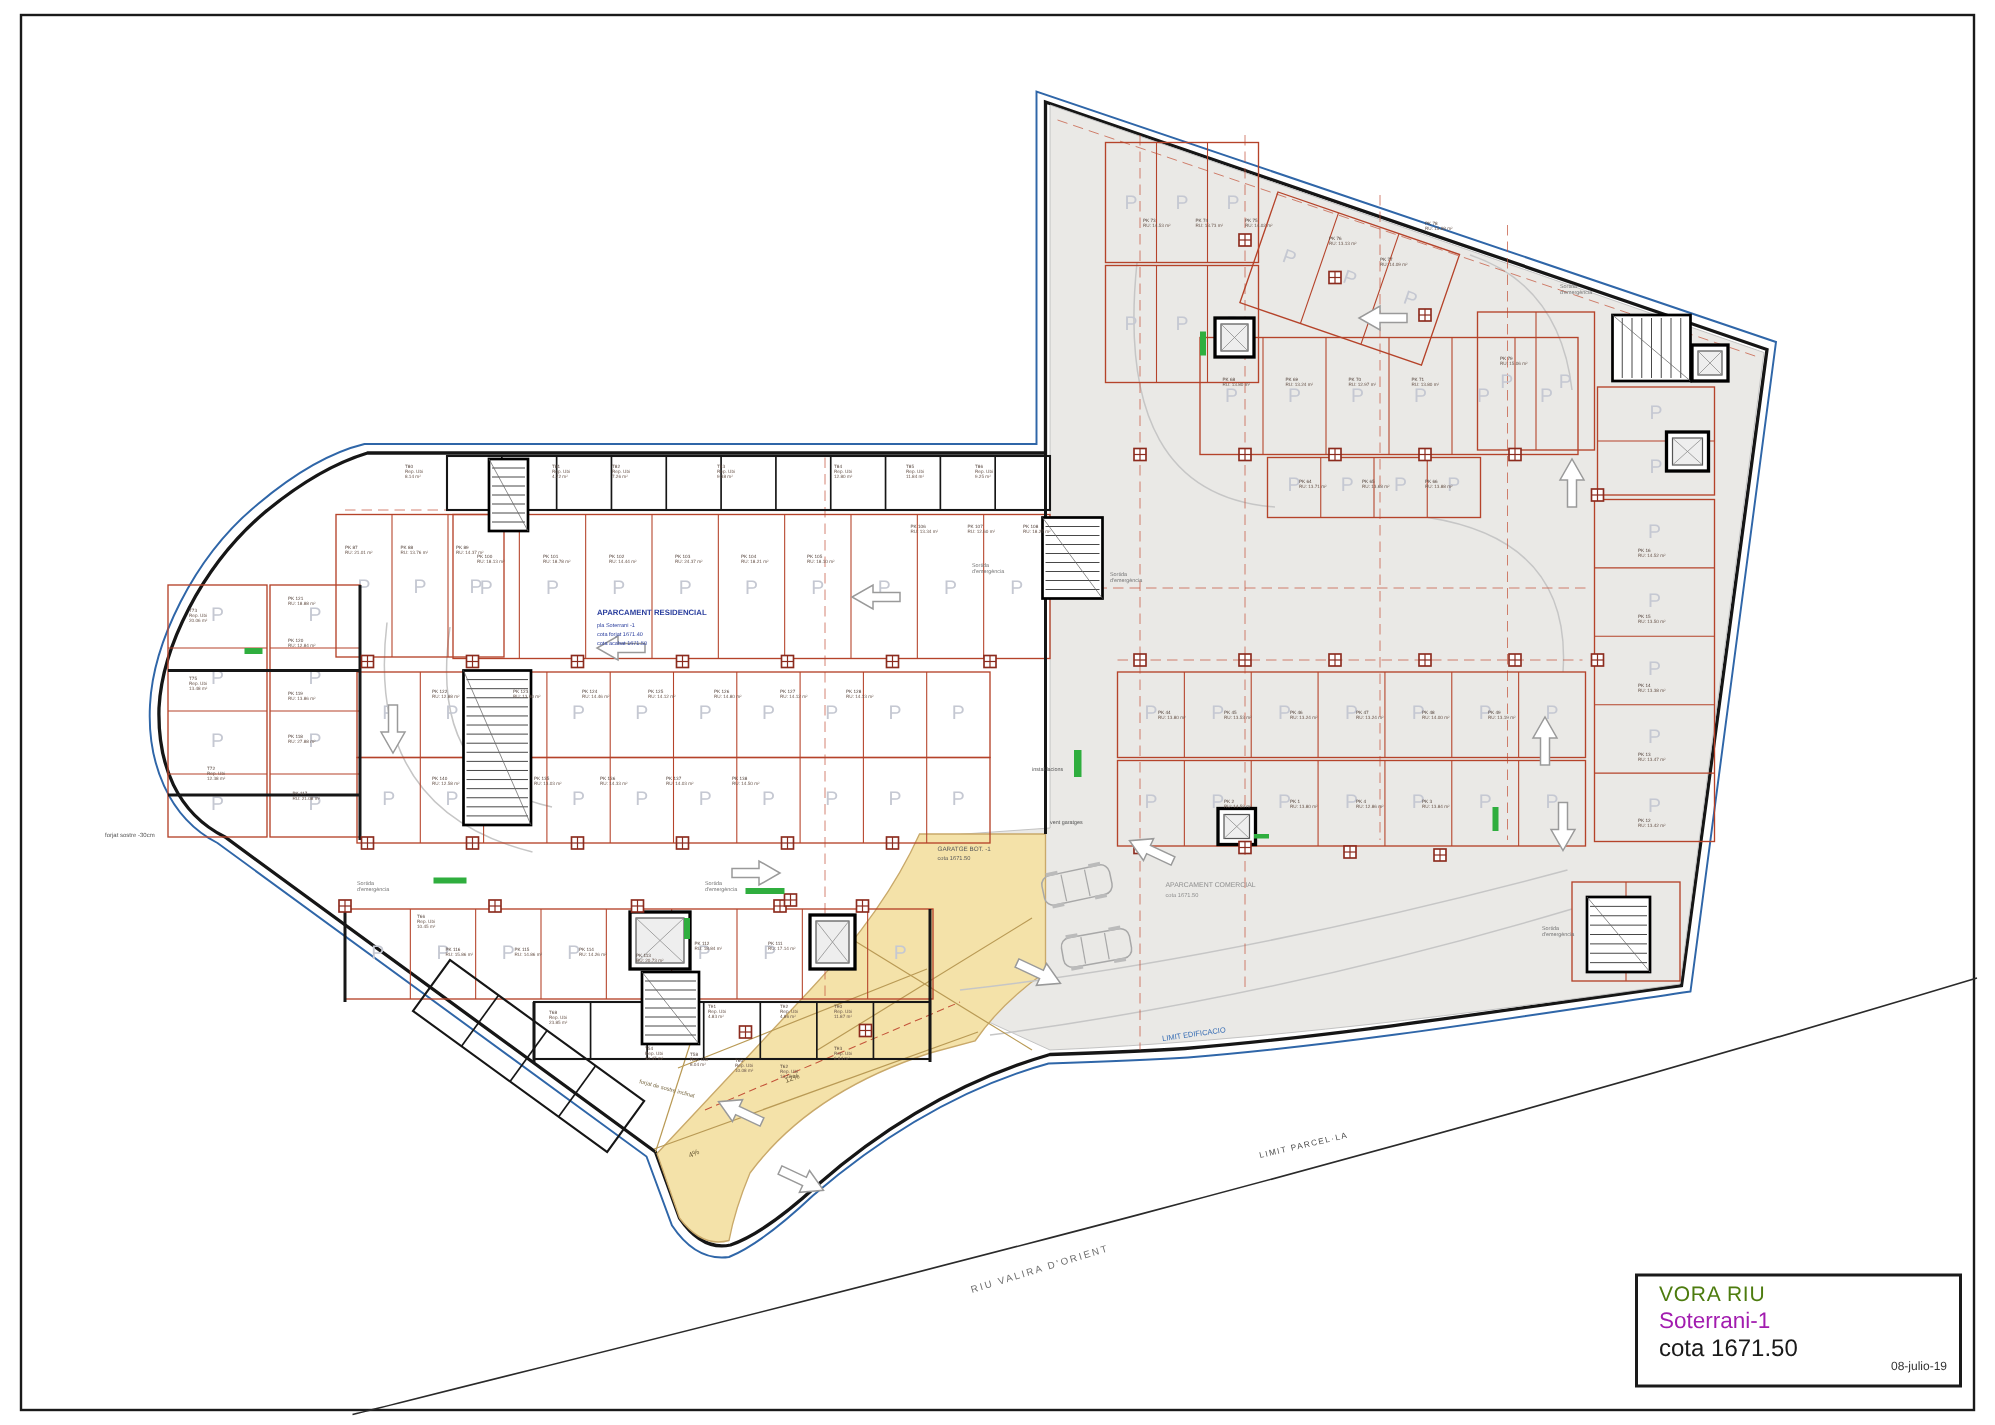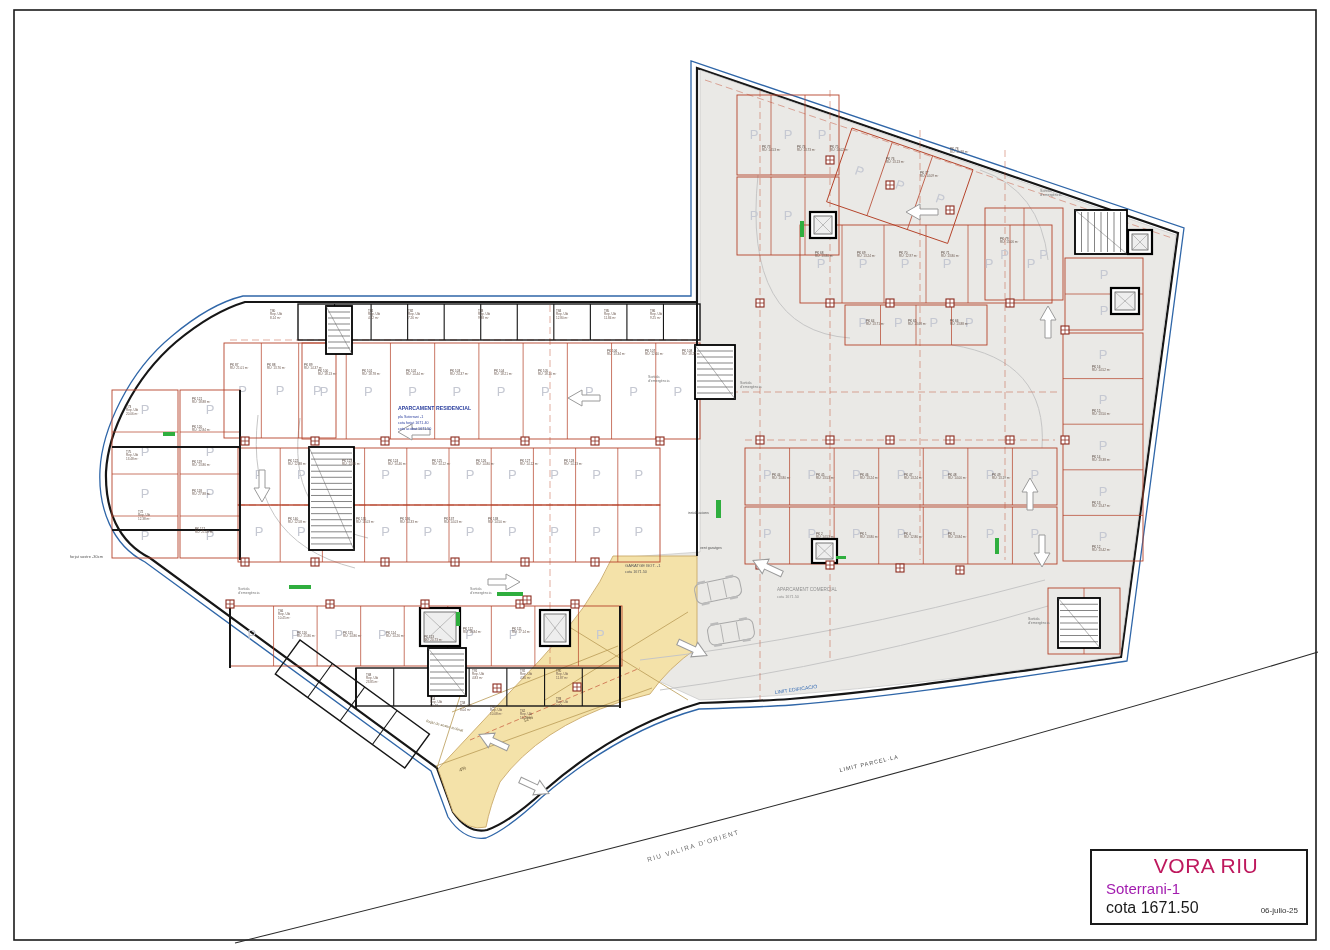--- a/index.html
+++ b/index.html
@@ -1,21 +1,21 @@
 <!DOCTYPE html>
 <html><head>
 <meta charset="utf-8">
 <style>
   html,body{margin:0;padding:0;background:#ffffff;}
   #page{position:relative;width:1330px;height:950px;background:#ffffff;overflow:hidden;
         font-family:"Liberation Sans",sans-serif;}
   #plan-svg{position:absolute;left:0;top:0;}
   #title-block{position:absolute;left:1090px;top:849px;width:218px;height:76px;
       border:2px solid #1a1a1a;background:#fff;box-sizing:border-box;padding:3px 0 0 14px;}
-  #title-block .tb-line1{font-size:21px;color:#be185d;letter-spacing:.5px;text-align:center;}
+  #title-block .tb-line1{font-size:14px;color:#4d7c0f;letter-spacing:.5px;}
   #title-block .tb-line2{font-size:15px;color:#a21caf;margin-top:2px;}
   #title-block .tb-line3{font-size:16px;color:#1a1a1a;margin-top:2px;}
   #title-block .tb-date{position:absolute;right:8px;bottom:8px;font-size:8px;color:#333;}
   text{font-family:"Liberation Sans",sans-serif;}
 </style>
 </head>
 <body>
 
 <div id="page">
 
@@ -819,15 +819,15 @@
     <text x="460" y="772" font-size="5" fill="#6b5c38" transform="rotate(-25 460 772)">4%</text>
     <text x="524" y="722" font-size="5" fill="#6b5c38" transform="rotate(-20 524 722)">12%</text>
     <text x="688" y="514" font-size="3.6" fill="#555">instal·lacions</text>
     <text x="700" y="549" font-size="3.6" fill="#555">vent garatges</text>
   </svg>
 
   <div id="title-block">
     <div class="tb-line1">VORA RIU</div>
     <div class="tb-line2">Soterrani-1</div>
     <div class="tb-line3">cota 1671.50</div>
-    <div class="tb-date">06-julio-25</div>
+    <div class="tb-date">08-julio-19</div>
   </div>
 </div>
 
 </body></html>

